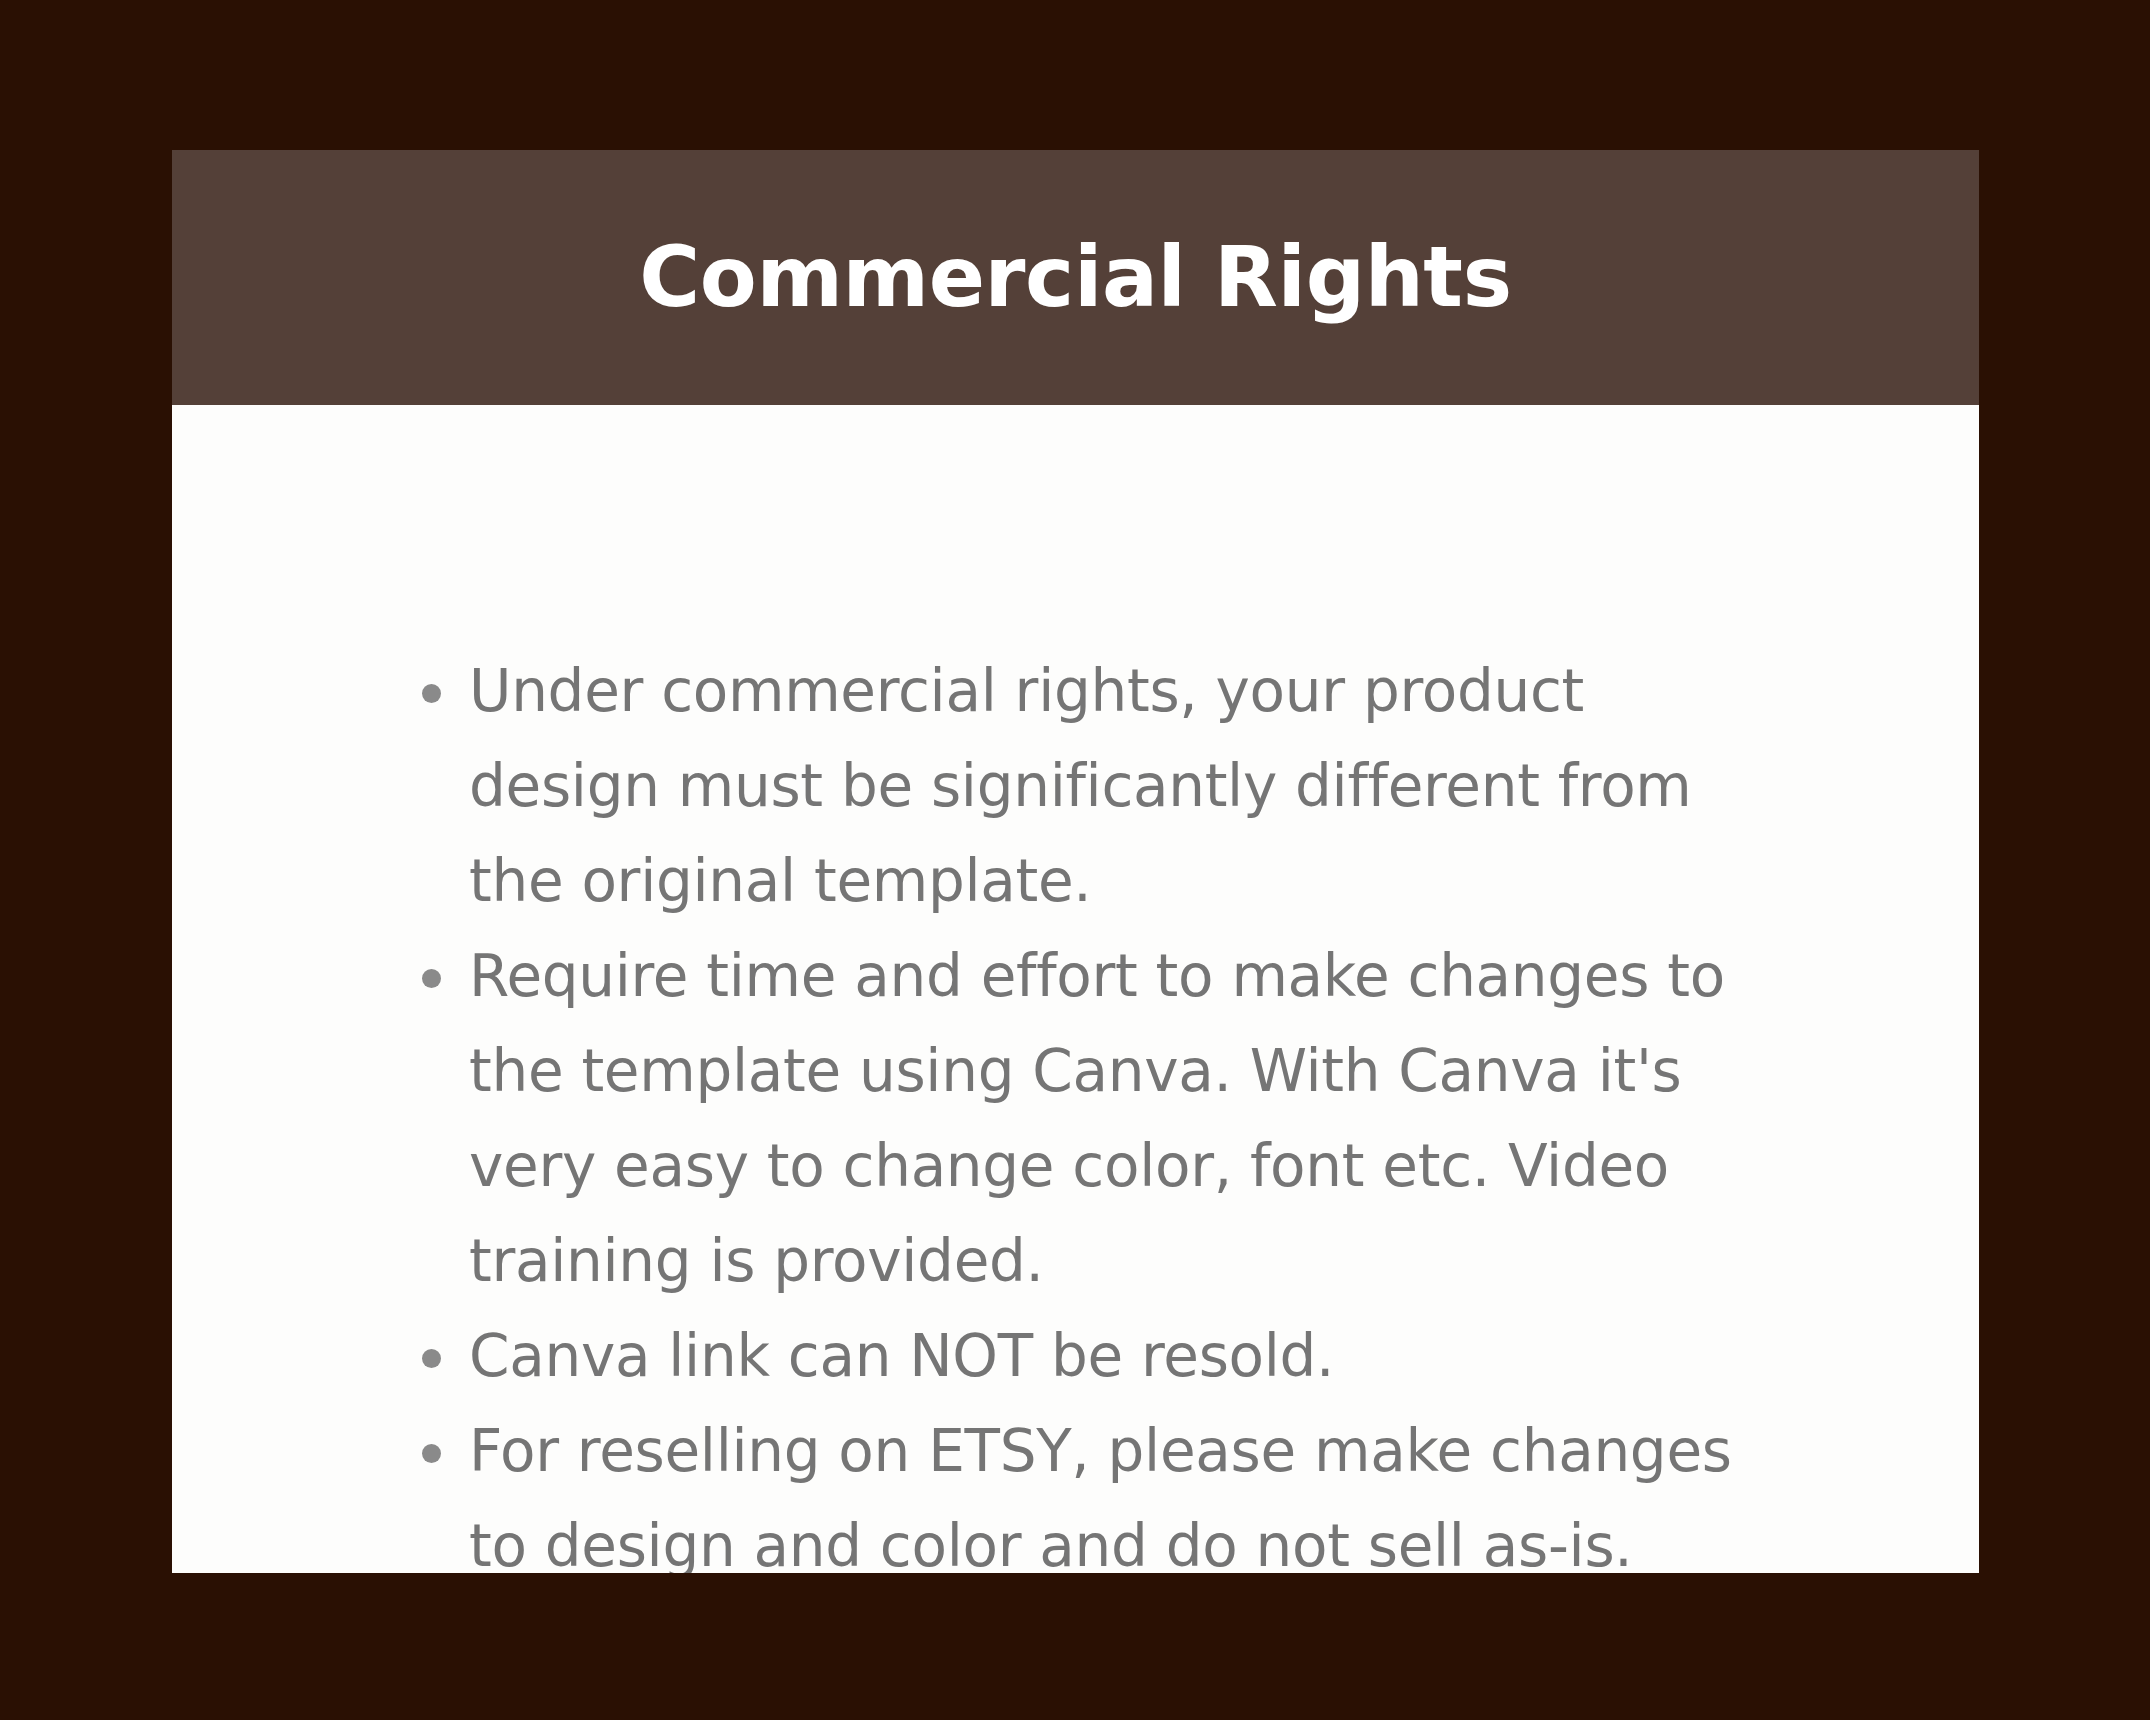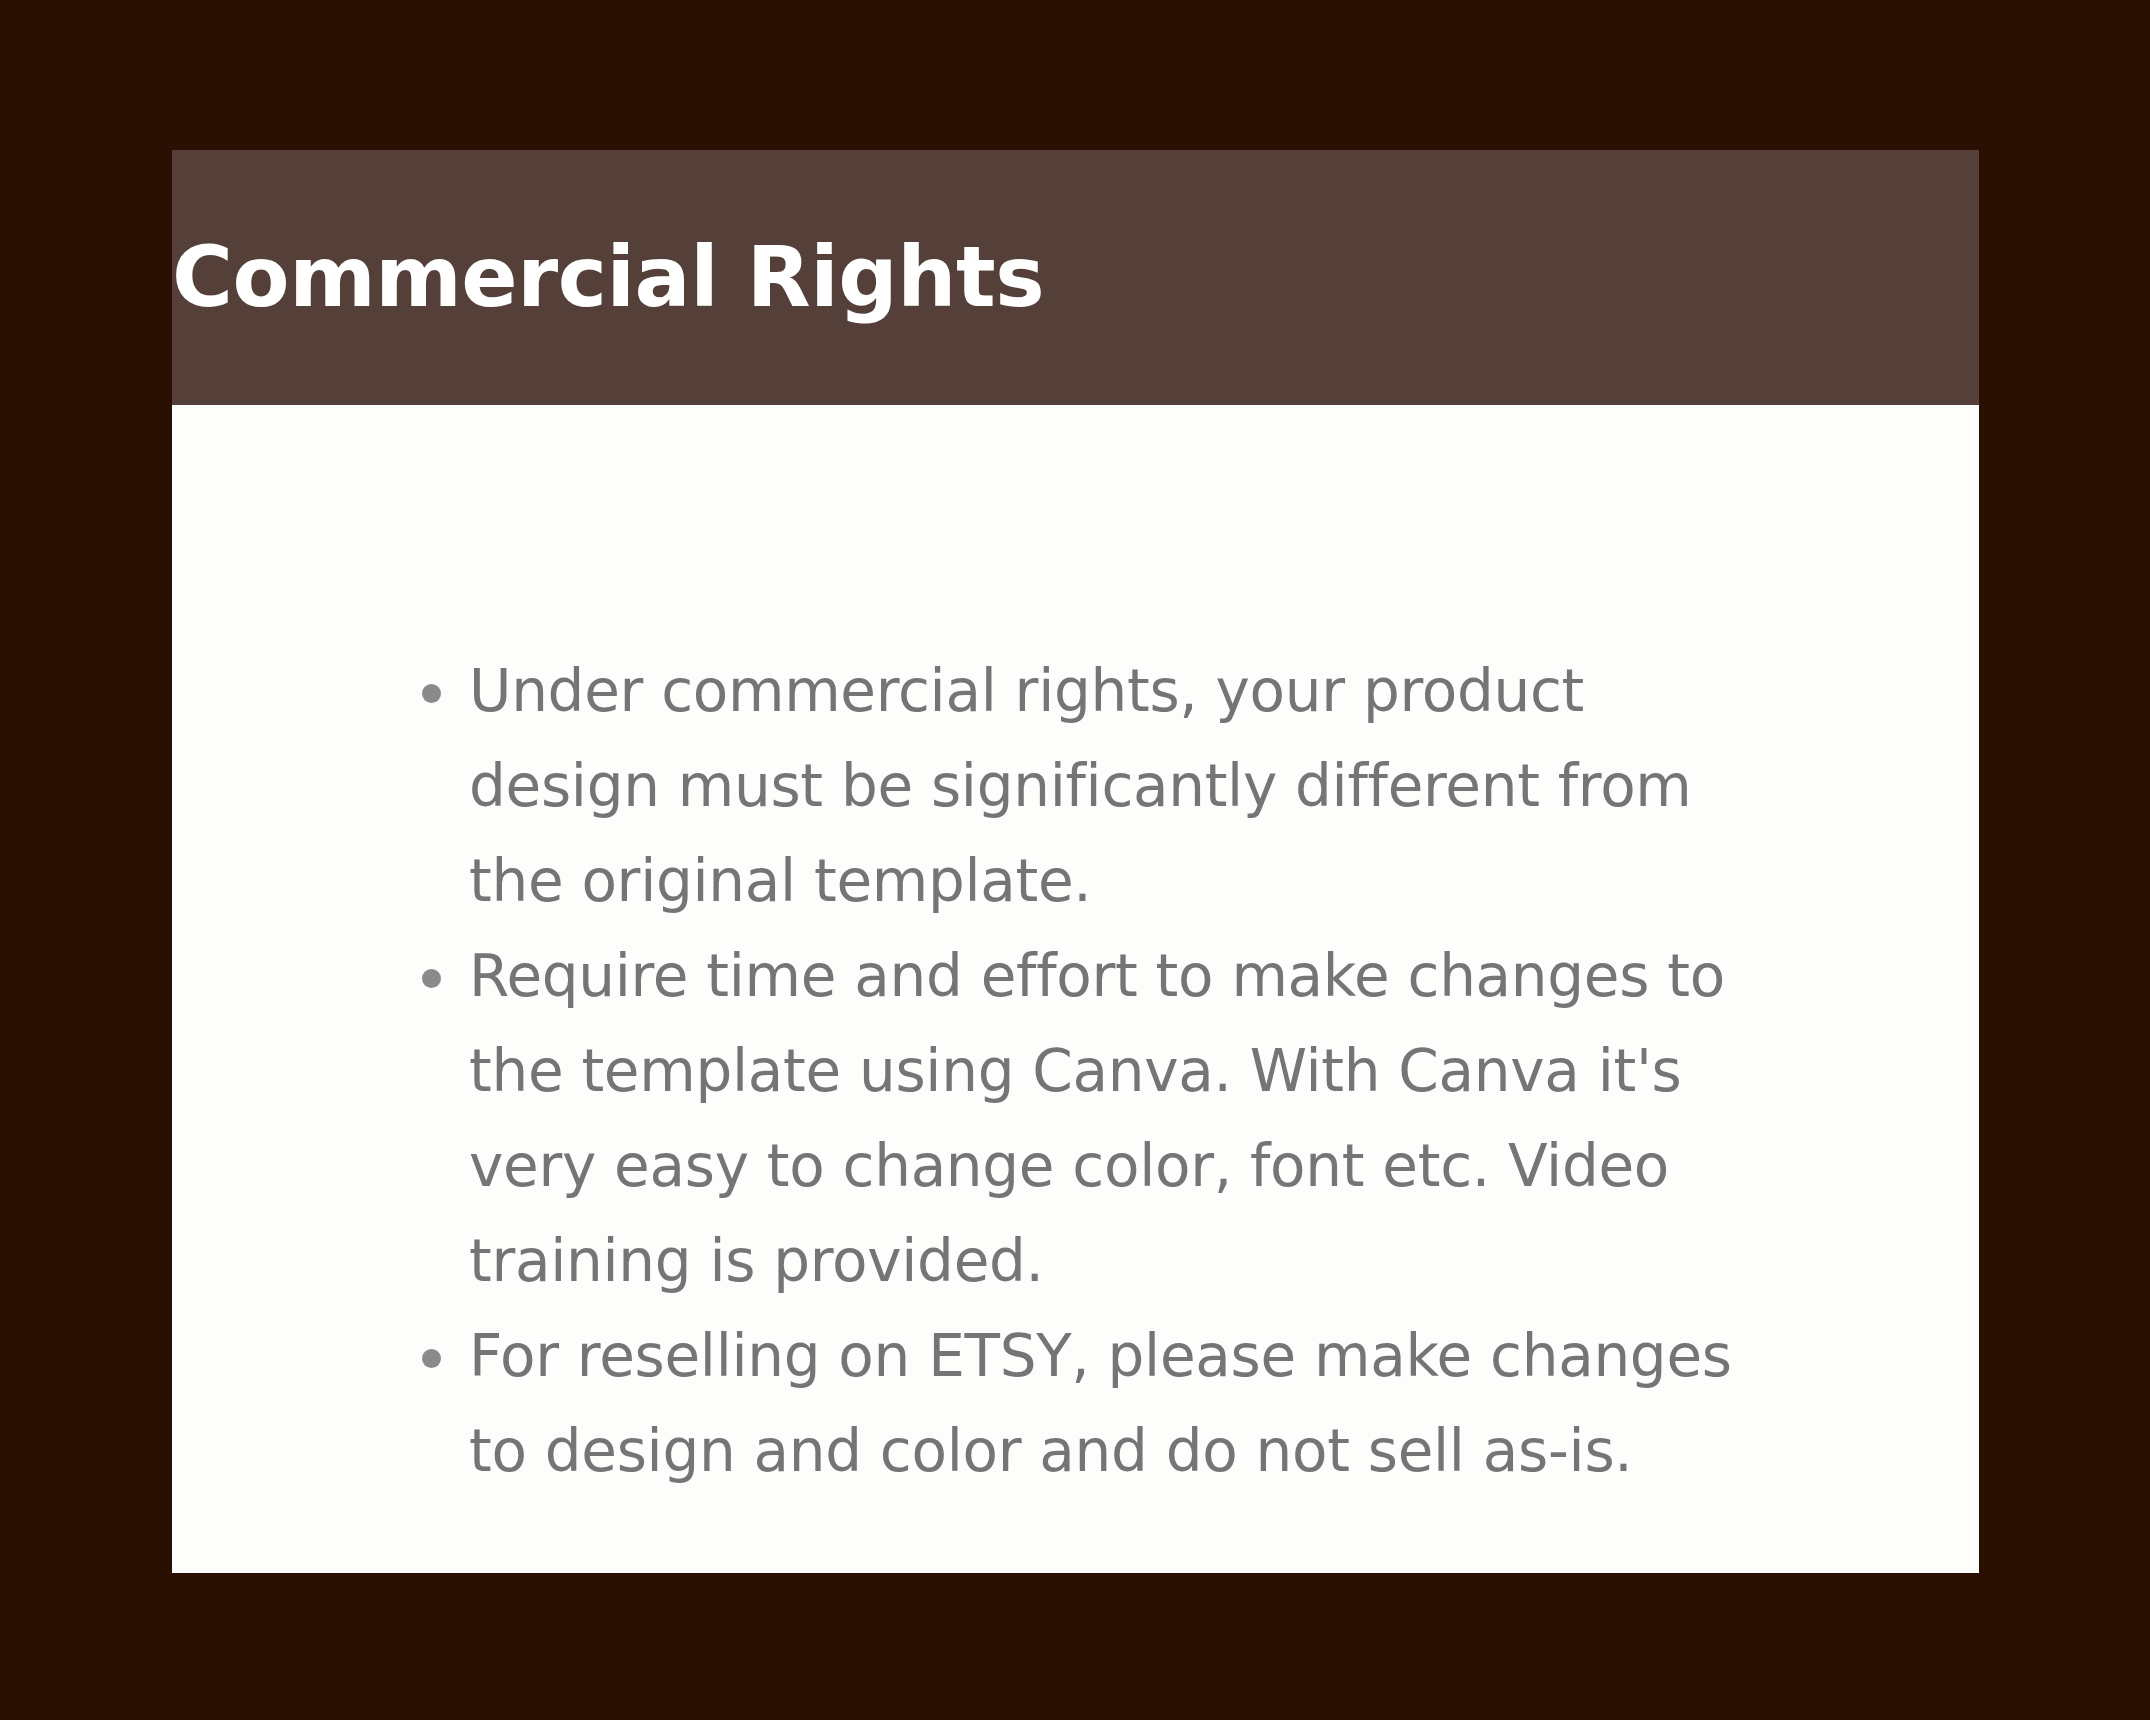--- a/index.html
+++ b/index.html
@@ -35,21 +35,21 @@
   
   .card-header {
     position: absolute;
     left: 0;
     top: 0;
     width: 1807px;
     height: 255px;
     background: #544038;
     display: flex;
     align-items: center;
-    justify-content: flex-start;
+    justify-content: center;
   }
 
   .card-title {
     color: #ffffff;
     font-family: "DejaVu Sans", sans-serif;
     font-size: 83px;
     font-weight: 700;
     letter-spacing: -0.4px;
     line-height: 1;
     white-space: nowrap;
@@ -121,20 +121,24 @@
         <li class="bullet-item">
           <span class="bullet-dot"></span>
           <span class="bullet-text">Under commercial rights, your product design must be significantly different from the original template.</span>
         </li>
 
         <li class="bullet-item">
           <span class="bullet-dot"></span>
           <span class="bullet-text">Require time and effort to make changes to the template using Canva. With Canva it's very easy to change color, font etc. Video training is provided.</span>
         </li>
 
+        <li class="bullet-item">
+          <span class="bullet-dot"></span>
+          <span class="bullet-text">Canva link can NOT be resold.</span>
+        </li>
 
         <li class="bullet-item">
           <span class="bullet-dot"></span>
           <span class="bullet-text">For reselling on ETSY, please make changes to design and color and do not sell as-is.</span>
         </li>
 
       </ul>
     </div>
 
   </div>

